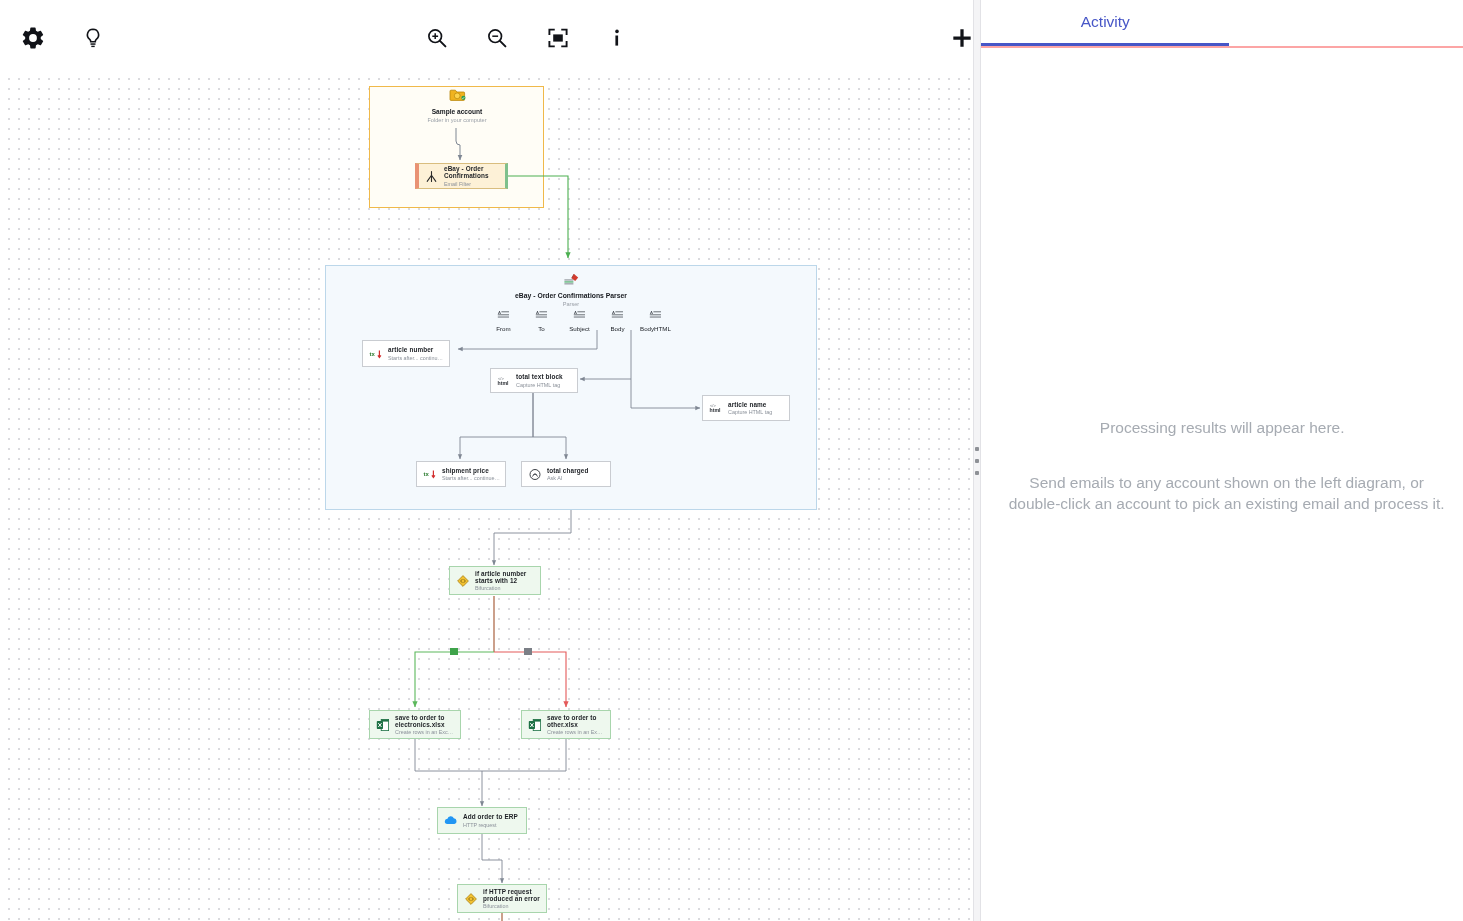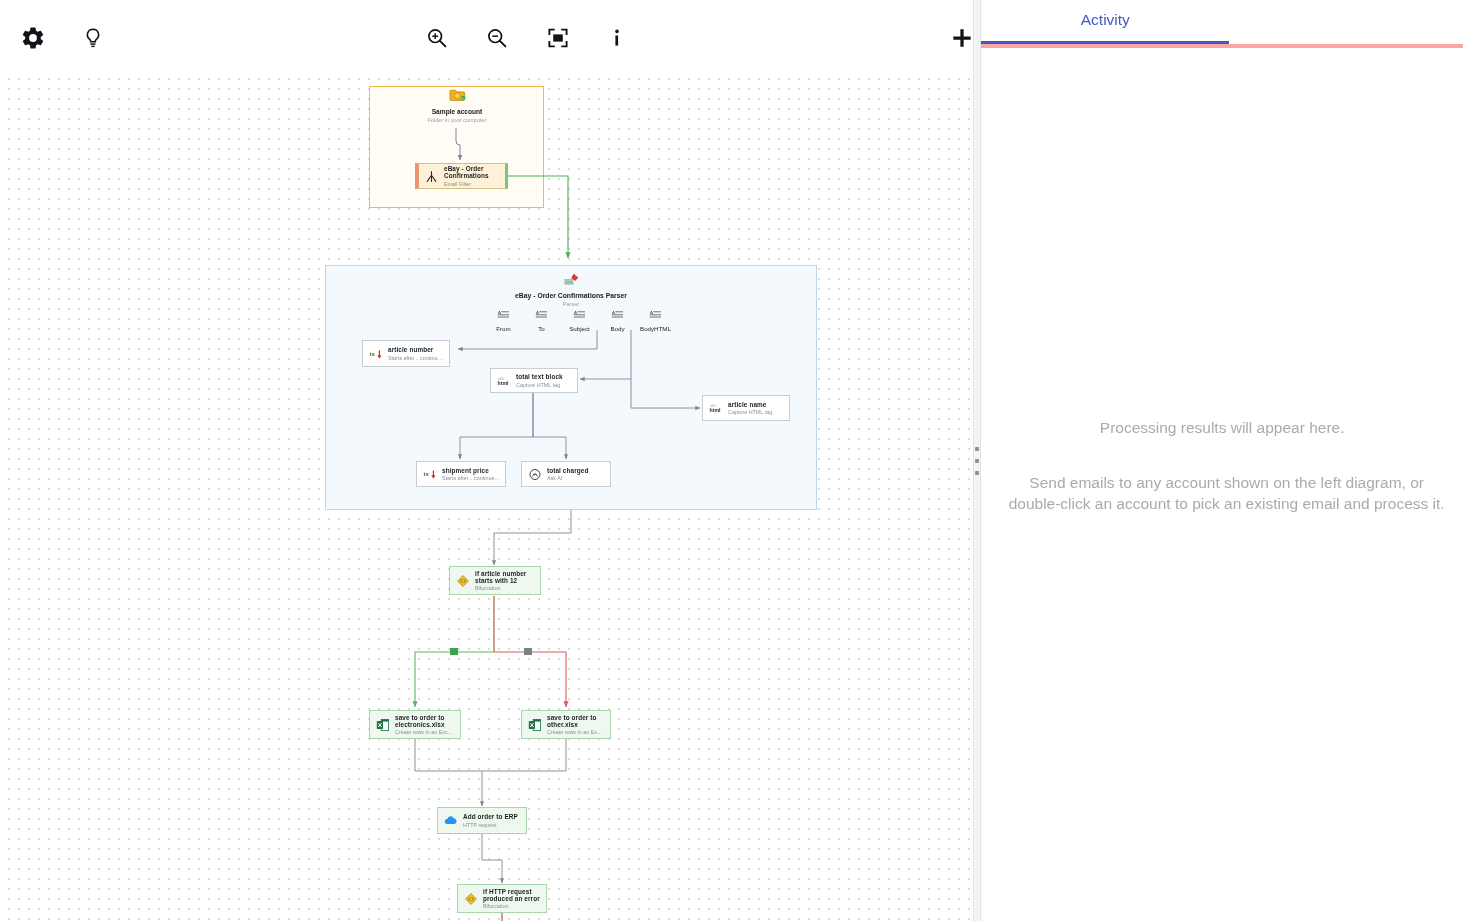--- a/index.html
+++ b/index.html
@@ -147,21 +147,21 @@
 
   
   #right-pane {
     flex: 1 1 auto; height: 921px;
     background: #ffffff;
     position: relative;
     display: flex; flex-direction: column;
   }
   #tabstrip {
     height: 48px; position: relative;
-    border-bottom: 4px solid #fca5a5;
+    border-bottom: 2px solid #fca5a5;
     display: flex; align-items: flex-end;
   }
   #tab-activity {
     width: 248px; height: 46px;
     display: flex; align-items: center; justify-content: center;
     font-size: 15.5px; color: #4756c7;
     cursor: pointer;
     border-bottom: 3px solid #4756c7;
   }
   #panel-empty {

